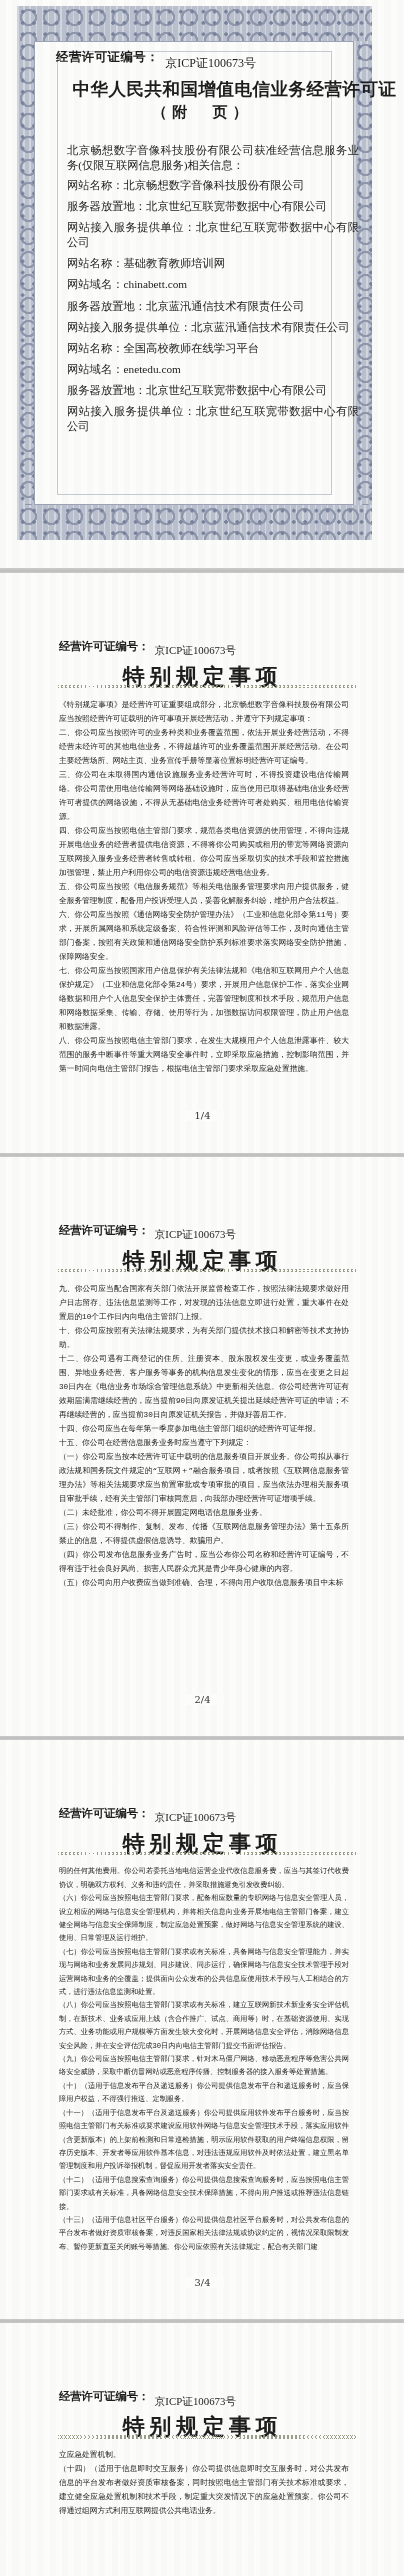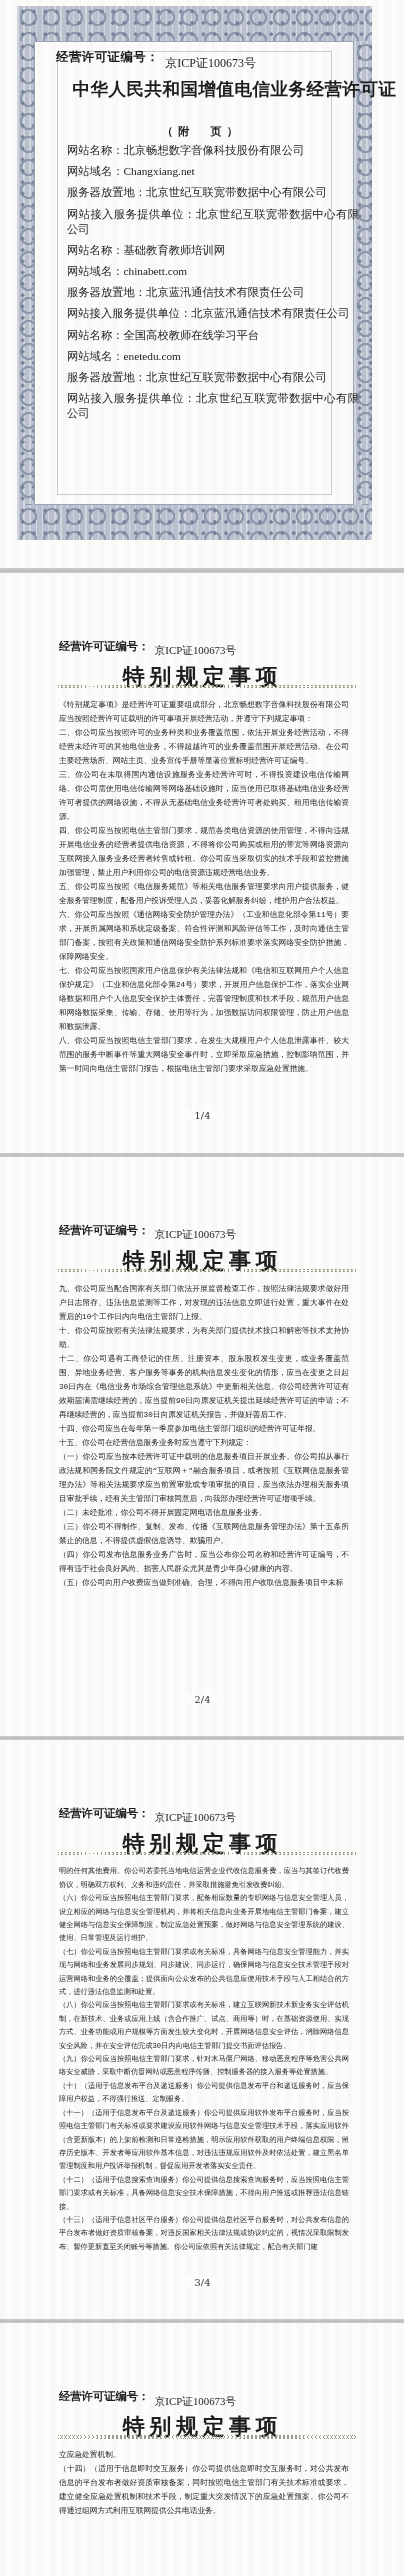--- a/index.html
+++ b/index.html
@@ -48,21 +48,21 @@
     border:0.5px solid #c3c8d2;
   }
 
   
   .cert-no{position:absolute;top:49px;left:56px;white-space:nowrap;}
   .cert-no .lbl{font-size:12.4px;font-weight:600;letter-spacing:0.5px;}
   .cert-no .val{font-size:12px;position:relative;top:6.2px;margin-left:6.2px;}
   .cert-title{position:absolute;top:77px;left:0;width:100%;text-align:center;
     font-size:17.5px;font-weight:700;letter-spacing:0.5px;margin-left:32px;}
   .cert-sub{position:absolute;top:103px;left:0;width:100%;text-align:center;
-    font-size:11px;font-weight:700;letter-spacing:5.2px;margin-top:21px;}
+    font-size:15px;font-weight:700;letter-spacing:5.2px;}
   .cert-body{position:absolute;top:143px;left:67px;width:292px;
     font-size:11.3px;line-height:15px;text-align:justify;}
   .cert-body p{margin:0 0 6.2px 0;}
   .cert-body p.intro{margin-bottom:4.6px;}
 
   
   .prov-no{position:absolute;top:66px;left:59px;white-space:nowrap;}
   .prov-no .lbl{font-size:11.3px;font-weight:600;}
   .prov-no .val{font-size:10.8px;position:relative;top:4.1px;margin-left:5.2px;}
   .prov-title{position:absolute;top:89px;left:0;width:100%;text-align:center;
@@ -96,23 +96,23 @@
     <div class="cert-inner-line"></div>
   </div>
 
   <div class="cert-no">
     <span class="lbl">经营许可证编号：</span><span class="val">京ICP证100673号</span>
   </div>
   <div class="cert-title">中华人民共和国增值电信业务经营许可证</div>
   <div class="cert-sub">（附　页）</div>
 
   <div class="cert-body">
+    <p class="intro">北京畅想数字音像科技股份有限公司获准经营信息服务业务(仅限互联网信息服务)相关信息：</p>
 
     <p><span>网站名称：</span><span>北京畅想数字音像科技股份有限公司</span></p>
-    <p><span>网站域名：</span><span>Changxiang.net</span></p>
     <p><span>服务器放置地：</span><span>北京世纪互联宽带数据中心有限公司</span></p>
     <p><span>网站接入服务提供单位：</span><span>北京世纪互联宽带数据中心有限公司</span></p>
 
     <p><span>网站名称：</span><span>基础教育教师培训网</span></p>
     <p><span>网站域名：</span><span>chinabett.com</span></p>
     <p><span>服务器放置地：</span><span>北京蓝汛通信技术有限责任公司</span></p>
     <p><span>网站接入服务提供单位：</span><span>北京蓝汛通信技术有限责任公司</span></p>
 
     <p><span>网站名称：</span><span>全国高校教师在线学习平台</span></p>
     <p><span>网站域名：</span><span>enetedu.com</span></p>

